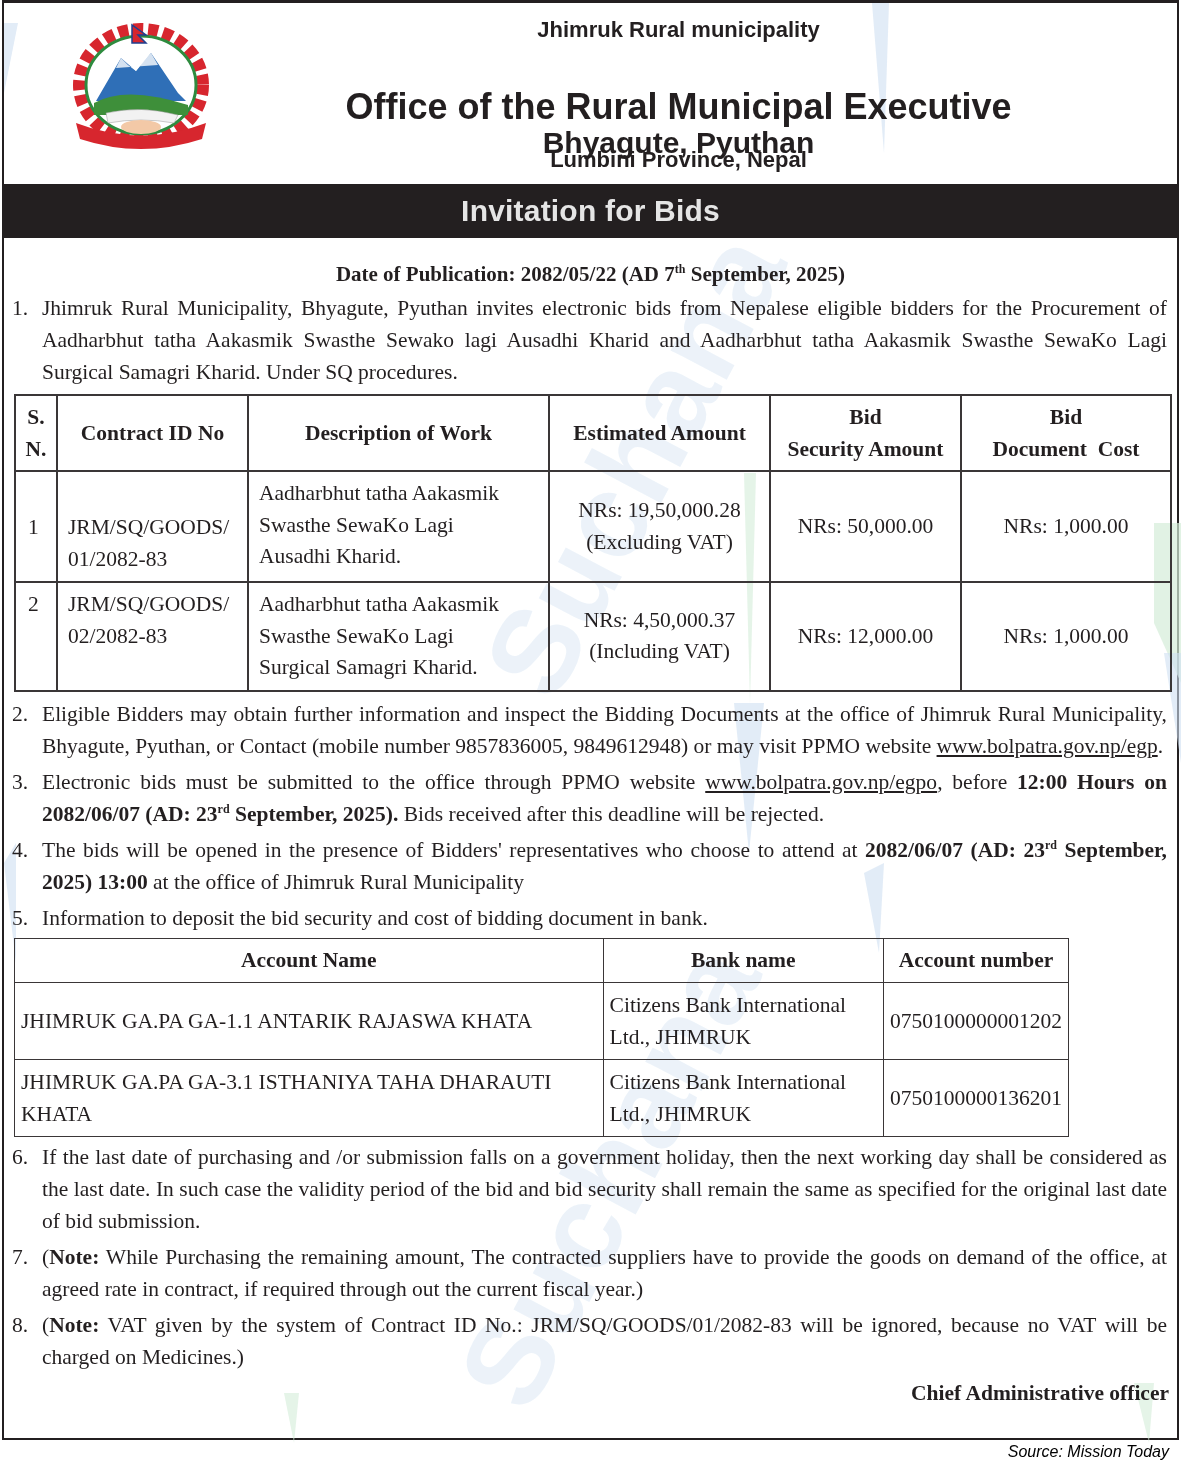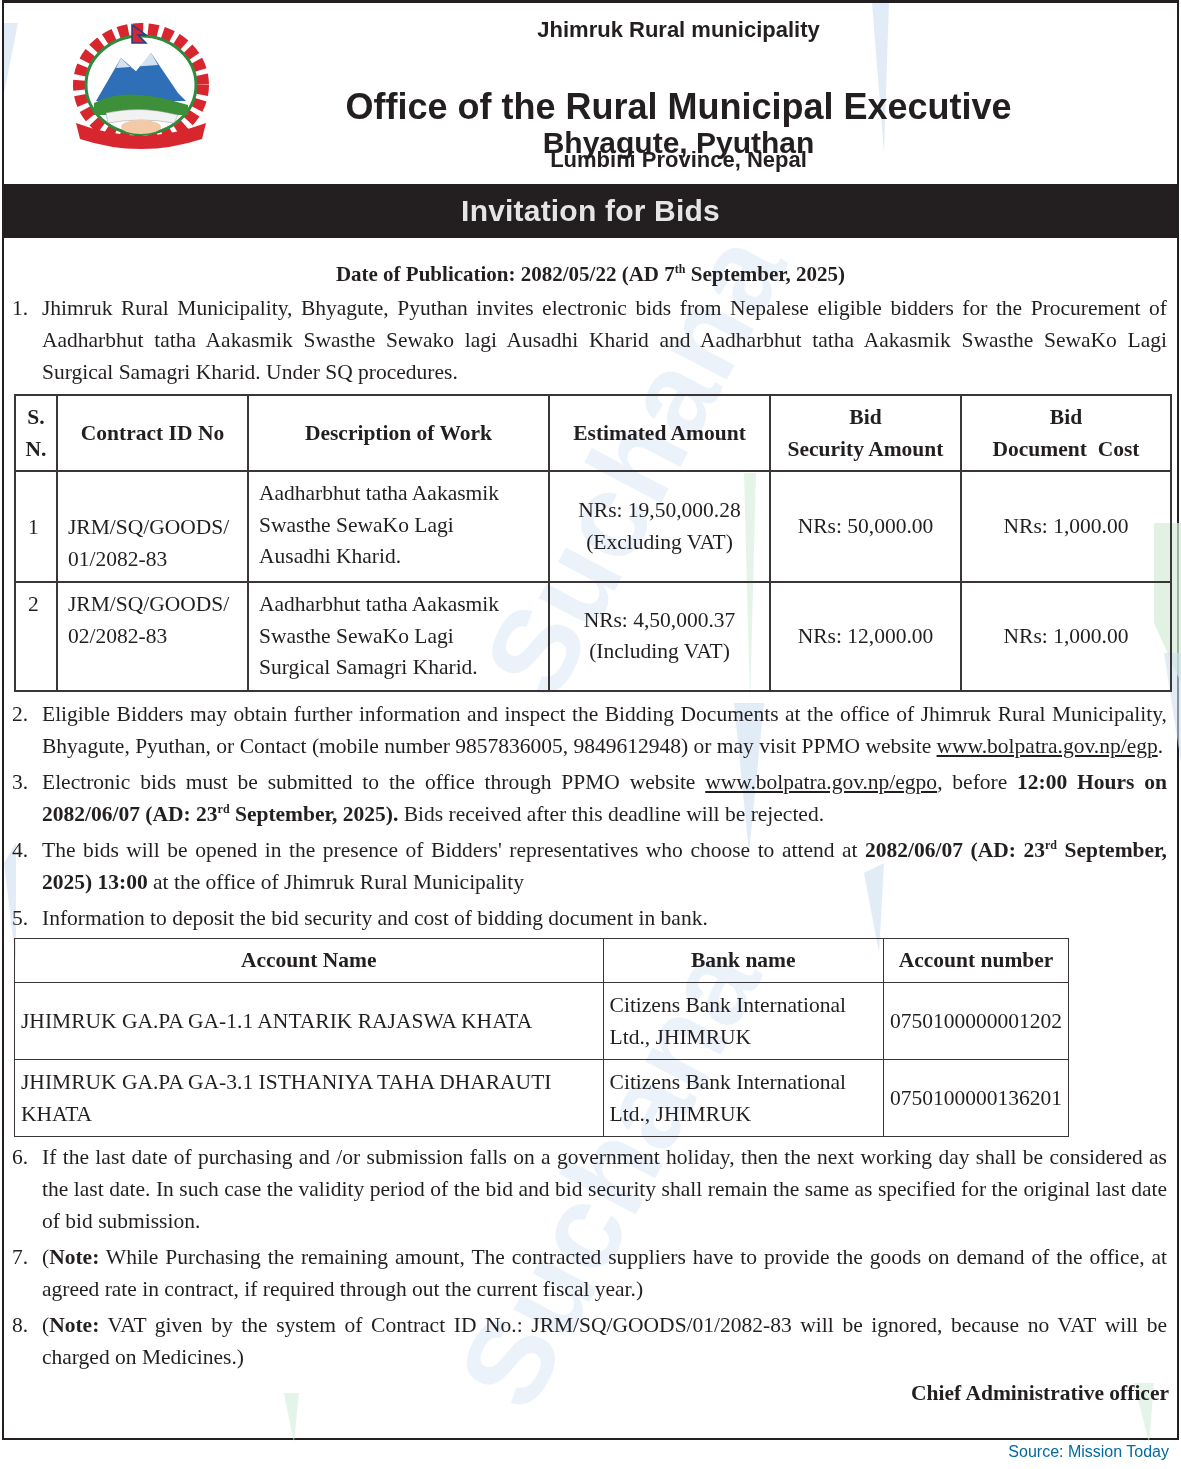--- a/index.html
+++ b/index.html
@@ -42,21 +42,21 @@
   .t1 td.center { text-align: center; }
 
   .t2 { margin: 4px 0 4px 2px; width: 1055px; font-size: 21.5px; }
   .t2 th, .t2 td { border: 1.5px solid #3a3637; }
   .t2 th { font-weight: bold; text-align: center; height: 44px; }
   .t2 td { line-height: 32px; padding: 6px 6px; vertical-align: middle; height: 76px; }
   .t2 td.center { text-align: center; }
 
   .sign { text-align: right; font-weight: bold; font-size: 21.5px; margin-top: 4px; padding-right: 0; }
 
-  .source { position: absolute; right: 12px; top: 1443px; font-family: "Liberation Sans", sans-serif; font-size: 16px; color: #0369a1; }
+  .source { position: absolute; right: 12px; top: 1443px; font-family: "Liberation Sans", sans-serif; font-style: italic; font-size: 16px; color: #000000; }
 </style>
 </head>
 <body>
 
 <div class="notice">
 
   <div class="wm" style="left:0;top:0;width:100%;height:100%;">
     <svg width="1177" height="1440" style="position:absolute;left:0;top:0;">
       <polygon points="868,0 885,0 880,150" fill="#cfe0f1" opacity="0.6"></polygon>
       <polygon points="0,20 14,20 0,90" fill="#cfe0f1" opacity="0.6"></polygon>

